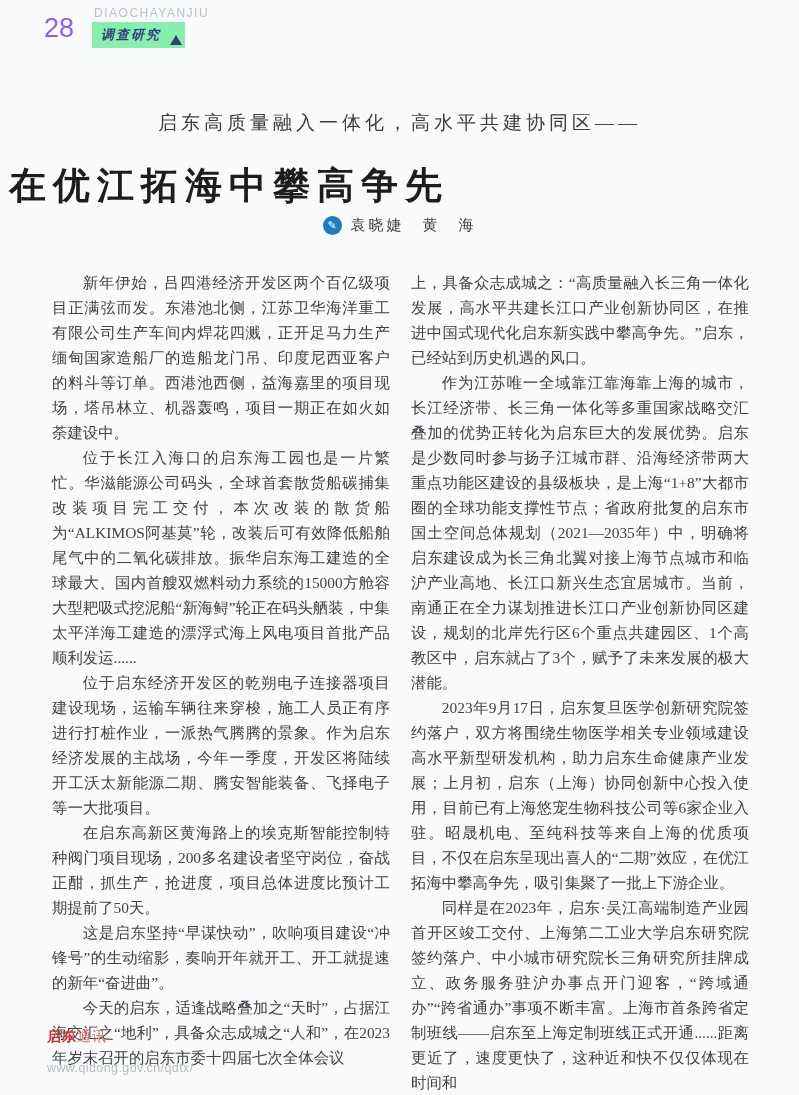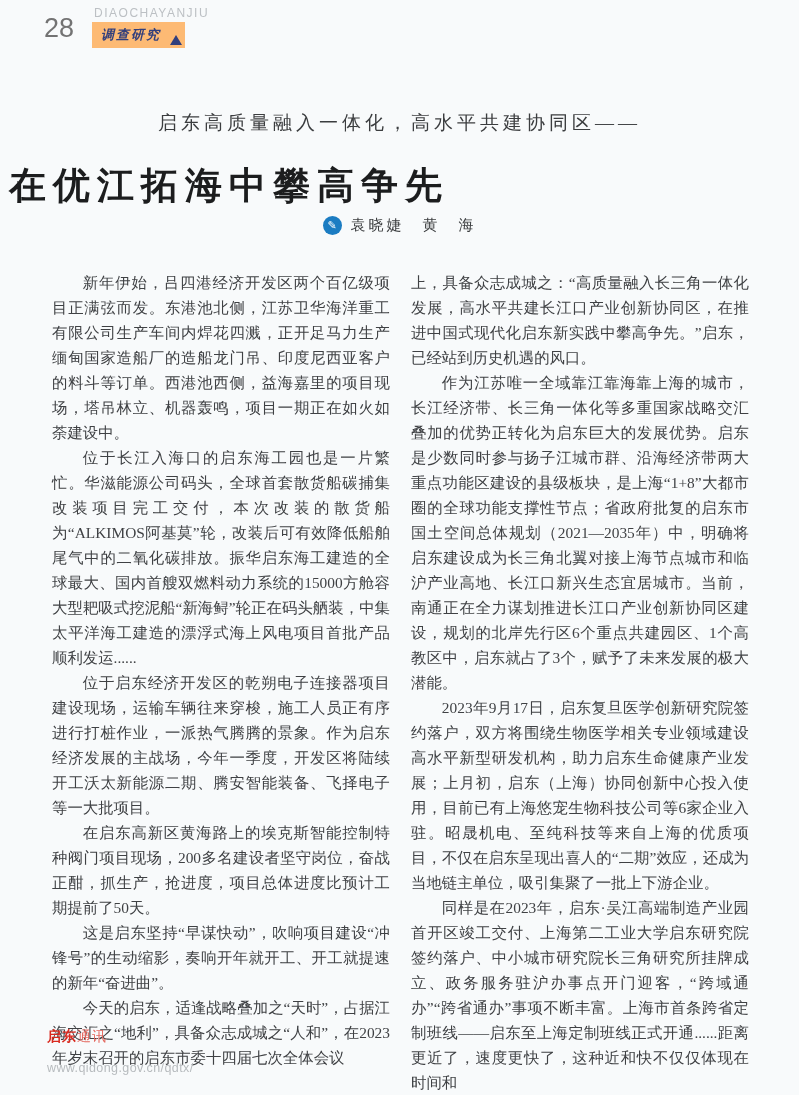--- a/index.html
+++ b/index.html
@@ -9,30 +9,30 @@
     height: 1095px;
     background: #f8fafb;
     overflow: hidden;
     font-family: "Liberation Serif", "DejaVu Serif", serif;
   }
 
   
   .header { position:absolute; top:6px; left:44px; display:flex; align-items:flex-start; }
   .page-num {
     font-family:"Liberation Sans", sans-serif;
-    font-size:27px; color:#737373; line-height:1; margin-top:9px;
+    font-size:27px; color:#8b5cf6; line-height:1; margin-top:9px;
   }
   .badge { margin-left:18px; }
   .badge-pinyin {
     font-family:Liberation Sans, sans-serif;
     font-size:12px; color:#bcc0c4; letter-spacing:1.5px; margin:0 0 2px 2px;
   }
   .badge-box {
     position:relative; display:inline-block;
-    background:#fdba74; color:#323f7c;
+    background:#86efac; color:#323f7c;
     font-style:italic; font-weight:bold; font-size:13px;
     letter-spacing:2px; padding:4px 24px 4px 9px;
   }
   .badge-tri {
     position:absolute; right:3px; bottom:3px;
     width:0; height:0;
     border-left:6px solid transparent;
     border-right:6px solid transparent;
     border-bottom:10px solid #323f7c;
   }
@@ -117,21 +117,21 @@
         <p>新年伊始，吕四港经济开发区两个百亿级项目正满弦而发。东港池北侧，江苏卫华海洋重工有限公司生产车间内焊花四溅，正开足马力生产缅甸国家造船厂的造船龙门吊、印度尼西亚客户的料斗等订单。西港池西侧，益海嘉里的项目现场，塔吊林立、机器轰鸣，项目一期正在如火如荼建设中。</p>
         <p>位于长江入海口的启东海工园也是一片繁忙。华滋能源公司码头，全球首套散货船碳捕集改装项目完工交付，本次改装的散货船为“ALKIMOS阿基莫”轮，改装后可有效降低船舶尾气中的二氧化碳排放。振华启东海工建造的全球最大、国内首艘双燃料动力系统的15000方舱容大型耙吸式挖泥船“新海鲟”轮正在码头舾装，中集太平洋海工建造的漂浮式海上风电项目首批产品顺利发运......</p>
         <p>位于启东经济开发区的乾朔电子连接器项目建设现场，运输车辆往来穿梭，施工人员正有序进行打桩作业，一派热气腾腾的景象。作为启东经济发展的主战场，今年一季度，开发区将陆续开工沃太新能源二期、腾安智能装备、飞择电子等一大批项目。</p>
         <p>在启东高新区黄海路上的埃克斯智能控制特种阀门项目现场，200多名建设者坚守岗位，奋战正酣，抓生产，抢进度，项目总体进度比预计工期提前了50天。</p>
         <p>这是启东坚持“早谋快动”，吹响项目建设“冲锋号”的生动缩影，奏响开年就开工、开工就提速的新年“奋进曲”。</p>
         <p>今天的启东，适逢战略叠加之“天时”，占据江海交汇之“地利”，具备众志成城之“人和”，在2023年岁末召开的启东市委十四届七次全体会议</p>
       </div>
     <div class="column" id="col-right">
         <p class="cont">上，具备众志成城之：“高质量融入长三角一体化发展，高水平共建长江口产业创新协同区，在推进中国式现代化启东新实践中攀高争先。”启东，已经站到历史机遇的风口。</p>
         <p>作为江苏唯一全域靠江靠海靠上海的城市，长江经济带、长三角一体化等多重国家战略交汇叠加的优势正转化为启东巨大的发展优势。启东是少数同时参与扬子江城市群、沿海经济带两大重点功能区建设的县级板块，是上海“1+8”大都市圈的全球功能支撑性节点；省政府批复的启东市国土空间总体规划（2021—2035年）中，明确将启东建设成为长三角北翼对接上海节点城市和临沪产业高地、长江口新兴生态宜居城市。当前，南通正在全力谋划推进长江口产业创新协同区建设，规划的北岸先行区6个重点共建园区、1个高教区中，启东就占了3个，赋予了未来发展的极大潜能。</p>
-        <p>2023年9月17日，启东复旦医学创新研究院签约落户，双方将围绕生物医学相关专业领域建设高水平新型研发机构，助力启东生命健康产业发展；上月初，启东（上海）协同创新中心投入使用，目前已有上海悠宠生物科技公司等6家企业入驻。昭晟机电、至纯科技等来自上海的优质项目，不仅在启东呈现出喜人的“二期”效应，还成为当地链主单位，吸引集聚了一批上下游企业。</p>
+        <p>2023年9月17日，启东复旦医学创新研究院签约落户，双方将围绕生物医学相关专业领域建设高水平新型研发机构，助力启东生命健康产业发展；上月初，启东（上海）协同创新中心投入使用，目前已有上海悠宠生物科技公司等6家企业入驻。昭晟机电、至纯科技等来自上海的优质项目，不仅在启东呈现出喜人的“二期”效应，在优江拓海中攀高争先，吸引集聚了一批上下游企业。</p>
         <p>同样是在2023年，启东·吴江高端制造产业园首开区竣工交付、上海第二工业大学启东研究院签约落户、中小城市研究院长三角研究所挂牌成立、政务服务驻沪办事点开门迎客，“跨域通办”“跨省通办”事项不断丰富。上海市首条跨省定制班线——启东至上海定制班线正式开通......距离更近了，速度更快了，这种近和快不仅仅体现在时间和</p>
       </div>
   </div>
 
   <div class="footer">
     <div class="brand">
       <span class="brand-strong">启东</span><span class="brand-light">通讯</span>
     </div>
     <div class="url">www.qidong.gov.cn/qdtx/</div>
   </div>

